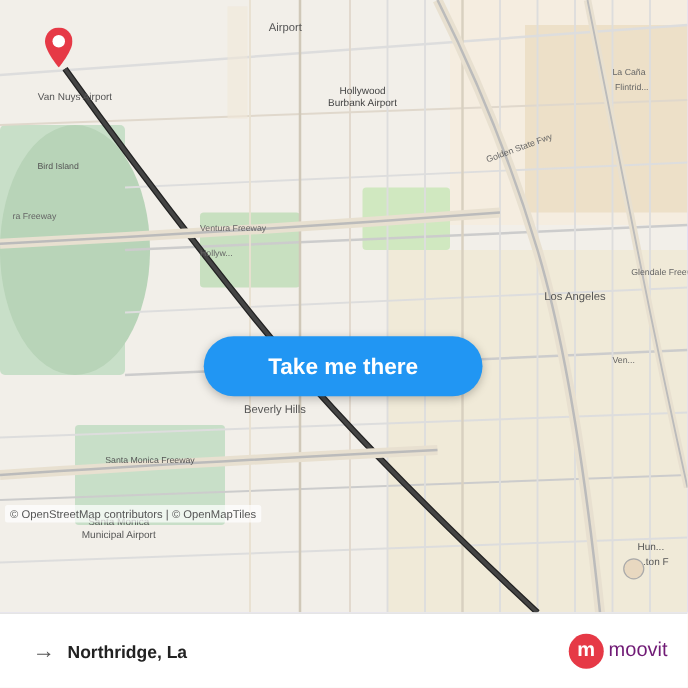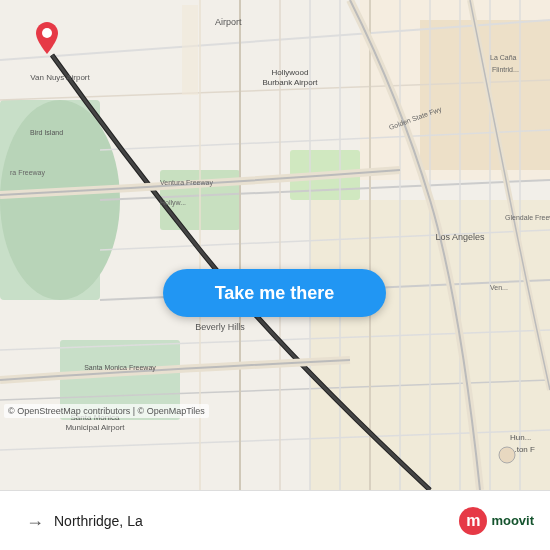--- a/index.html
+++ b/index.html
@@ -34,35 +34,35 @@
     }
 
     .route-arrow {
       margin: 0 10px;
       font-size: 18px;
       color: #555;
     }
 
     .route-to {
       font-size: 14px;
-      font-weight: 400;
+      font-weight: 700;
       color: #222;
     }
 
     .moovit-logo {
       margin-left: auto;
       display: flex;
       align-items: center;
       gap: 4px;
     }
 
     .moovit-text {
-      font-size: 13px;
-      font-weight: 700;
-      color: #14532d;
+      font-size: 16px;
+      font-weight: 400;
+      color: #701a75;
     }
 
     
     #take-me-there-btn {
       position: absolute;
       top: 222px;
       left: 163px;
       width: 223px;
       height: 48px;
       background: #2196f3;

